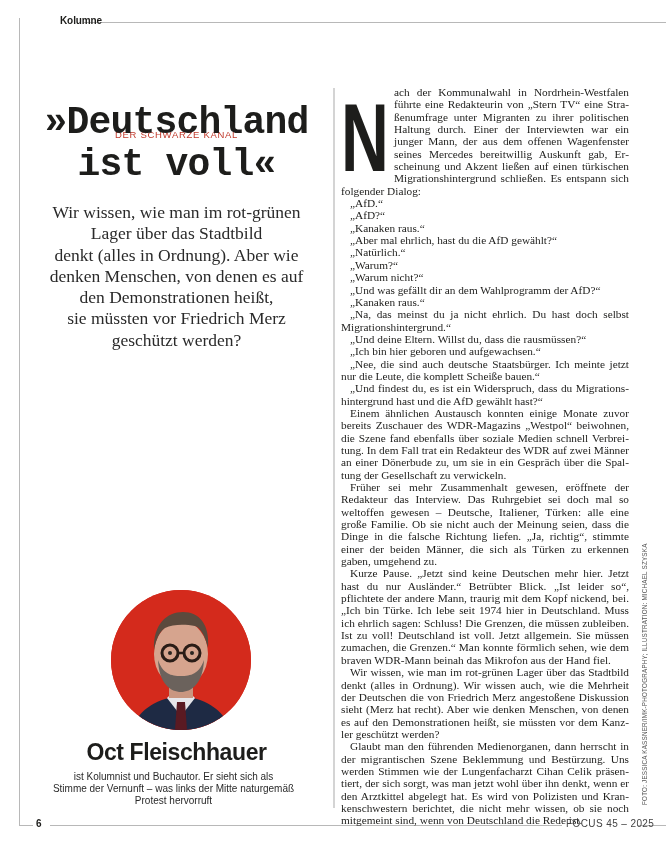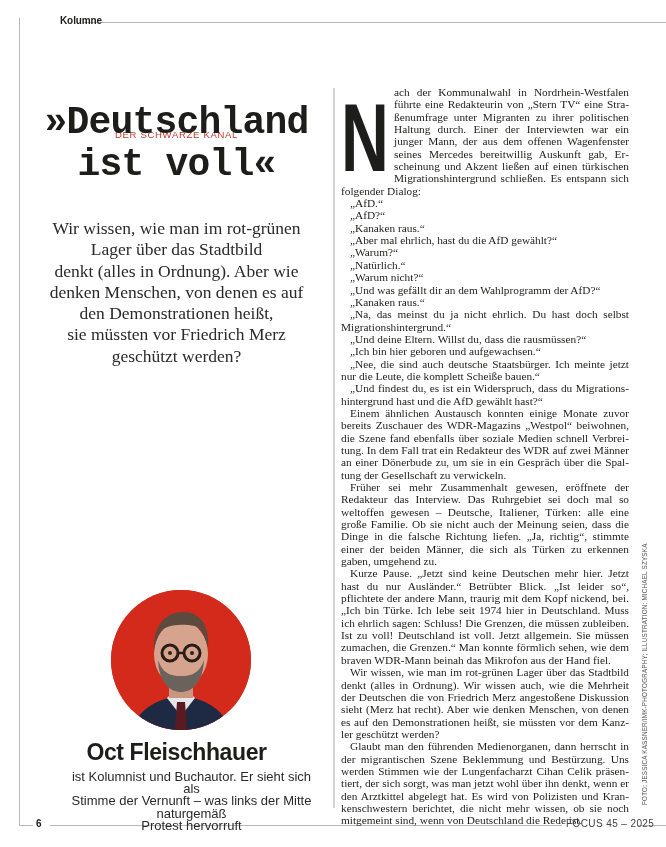--- a/index.html
+++ b/index.html
@@ -16,27 +16,27 @@
 
     .page-number { position: absolute; left: 36px; top: 818px; font-family: "Liberation Sans", sans-serif; font-weight: bold; font-size: 10px; color: #1d1d1b; }
     .issue { position: absolute; left: 566px; top: 818px; font-family: "Liberation Sans", sans-serif; font-size: 10px; color: #444; letter-spacing: 0.4px; }
 
     .divider { position: absolute; left: 333px; top: 88px; width: 2px; height: 720px; background: #d4d4d4; }
 
     .kicker { position: absolute; left: 20px; width: 313px; top: 85px; text-align: center; font-family: "Liberation Sans", sans-serif; font-size: 9.5px; letter-spacing: 0.7px; color: #c0392b; margin-top: 44px; }
 
     .headline { position: absolute; left: 20px; width: 313px; top: 102px; text-align: center; font-family: Liberation Mono, monospace; font-weight: bold; font-size: 38px; line-height: 42px; color: #1d1d1b; letter-spacing: -0.8px; }
 
-    .teaser { position: absolute; left: 40px; width: 273px; top: 202px; text-align: center; font-family: "Liberation Serif", serif; font-size: 17.5px; line-height: 21.3px; color: #2a2a2a; margin-top: 16px; }
+    .teaser { position: absolute; left: 40px; width: 273px; top: 202px; text-align: center; font-family: "Liberation Serif", serif; font-size: 17.5px; line-height: 21.3px; color: #2a2a2a; }
 
     .portrait { position: absolute; left: 111px; top: 590px; width: 140px; height: 140px; border-radius: 50%; background: #d42a1c; overflow: hidden; }
     .portrait svg { width: 140px; height: 140px; display: block; }
 
     .author-name { position: absolute; left: 20px; width: 313px; top: 739px; text-align: center; font-family: "Liberation Sans", sans-serif; font-weight: bold; font-size: 23px; letter-spacing: -0.4px; color: #1d1d1b; }
-    .author-bio { position: absolute; left: 70px; width: 243px; top: 771px; text-align: center; font-family: "Liberation Sans", sans-serif; font-size: 13px; line-height: 12.2px; color: #2a2a2a; }
+    .author-bio { position: absolute; left: 52px; width: 243px; top: 771px; text-align: center; font-family: "Liberation Sans", sans-serif; font-size: 10px; line-height: 12.2px; color: #2a2a2a; }
 
     .body-col { position: absolute; left: 341px; top: 86px; width: 288px; font-family: "Liberation Serif", serif; font-size: 11.3px; line-height: 12.35px; color: #1d1d1b; text-align: justify; hyphens: manual; }
     .body-col p { text-indent: 9px; }
     .body-col p.first { text-indent: 0; }
     .body-col p.dlg { text-align: left; }
     .dropcap { float: left; width: 45px; height: 95px; margin: 2px 8px 0 0; position: relative; }
     .dropcap span { display: block; font-family: "Liberation Sans", sans-serif; font-weight: bold; font-size: 92px; line-height: 95px; color: #1d1d1b; transform: scaleX(0.72) scaleY(1.05); transform-origin: left top; letter-spacing: 0; }
 
     .credit { position: absolute; left: 641px; top: 805px; transform-origin: left top; transform: rotate(-90deg); font-family: "Liberation Sans", sans-serif; font-size: 6.3px; letter-spacing: 0.2px; color: #555; white-space: nowrap; }
   </style>
@@ -106,22 +106,22 @@
 <div class="body-col">
   <p class="first">
     <span class="dropcap">
         <span>N</span>
       </span><span>ach der Kommunalwahl in Nordrhein-Westfalen führte eine Redakteurin von „Stern TV“ eine Stra­ßenumfrage unter Migranten zu ihrer politischen Haltung durch. Einer der Interviewten war ein junger Mann, der aus dem offenen Wagenfens­ter seines Mercedes bereitwillig Auskunft gab, Er­scheinung und Akzent ließen auf einen türkischen Migrationshintergrund schließen. Es entspann sich folgender Dialog:</span>
   </p>
   <p class="dlg">„AfD.“</p>
   <p class="dlg">„AfD?“</p>
   <p class="dlg">„Kanaken raus.“</p>
   <p class="dlg">„Aber mal ehrlich, hast du die AfD gewählt?“</p>
+  <p class="dlg">„Natürlich.“</p>
   <p class="dlg">„Warum?“</p>
-  <p class="dlg">„Natürlich.“</p>
   <p class="dlg">„Warum nicht?“</p>
   <p class="dlg">„Und was gefällt dir an dem Wahlprogramm der AfD?“</p>
   <p class="dlg">„Kanaken raus.“</p>
   <p>„Na, das meinst du ja nicht ehrlich. Du hast doch selbst Migra­tionshintergrund.“</p>
   <p class="dlg">„Und deine Eltern. Willst du, dass die rausmüssen?“</p>
   <p class="dlg">„Ich bin hier geboren und aufgewachsen.“</p>
   <p>„Nee, die sind auch deutsche Staatsbürger. Ich meinte jetzt nur die Leute, die komplett Scheiße bauen.“</p>
   <p>„Und findest du, es ist ein Widerspruch, dass du Migrations­hintergrund hast und die AfD gewählt hast?“</p>
   <p>Einem ähnlichen Austausch konnten einige Monate zuvor bereits Zuschauer des WDR-Magazins „Westpol“ beiwohnen, die Szene fand ebenfalls über soziale Medien schnell Verbrei­tung. In dem Fall trat ein Redakteur des WDR auf zwei Männer an einer Dönerbude zu, um sie in ein Gespräch über die Spal­tung der Gesellschaft zu verwickeln.</p>
   <p>Früher sei mehr Zusammenhalt gewesen, eröffnete der Redak­teur das Interview. Das Ruhrgebiet sei doch mal so weltoffen gewesen – Deutsche, Italiener, Türken: alle eine große Fami­lie. Ob sie nicht auch der Meinung seien, dass die Dinge in die falsche Richtung liefen. „Ja, richtig“, stimmte einer der beiden Männer, die sich als Türken zu erkennen gaben, umgehend zu.</p>

